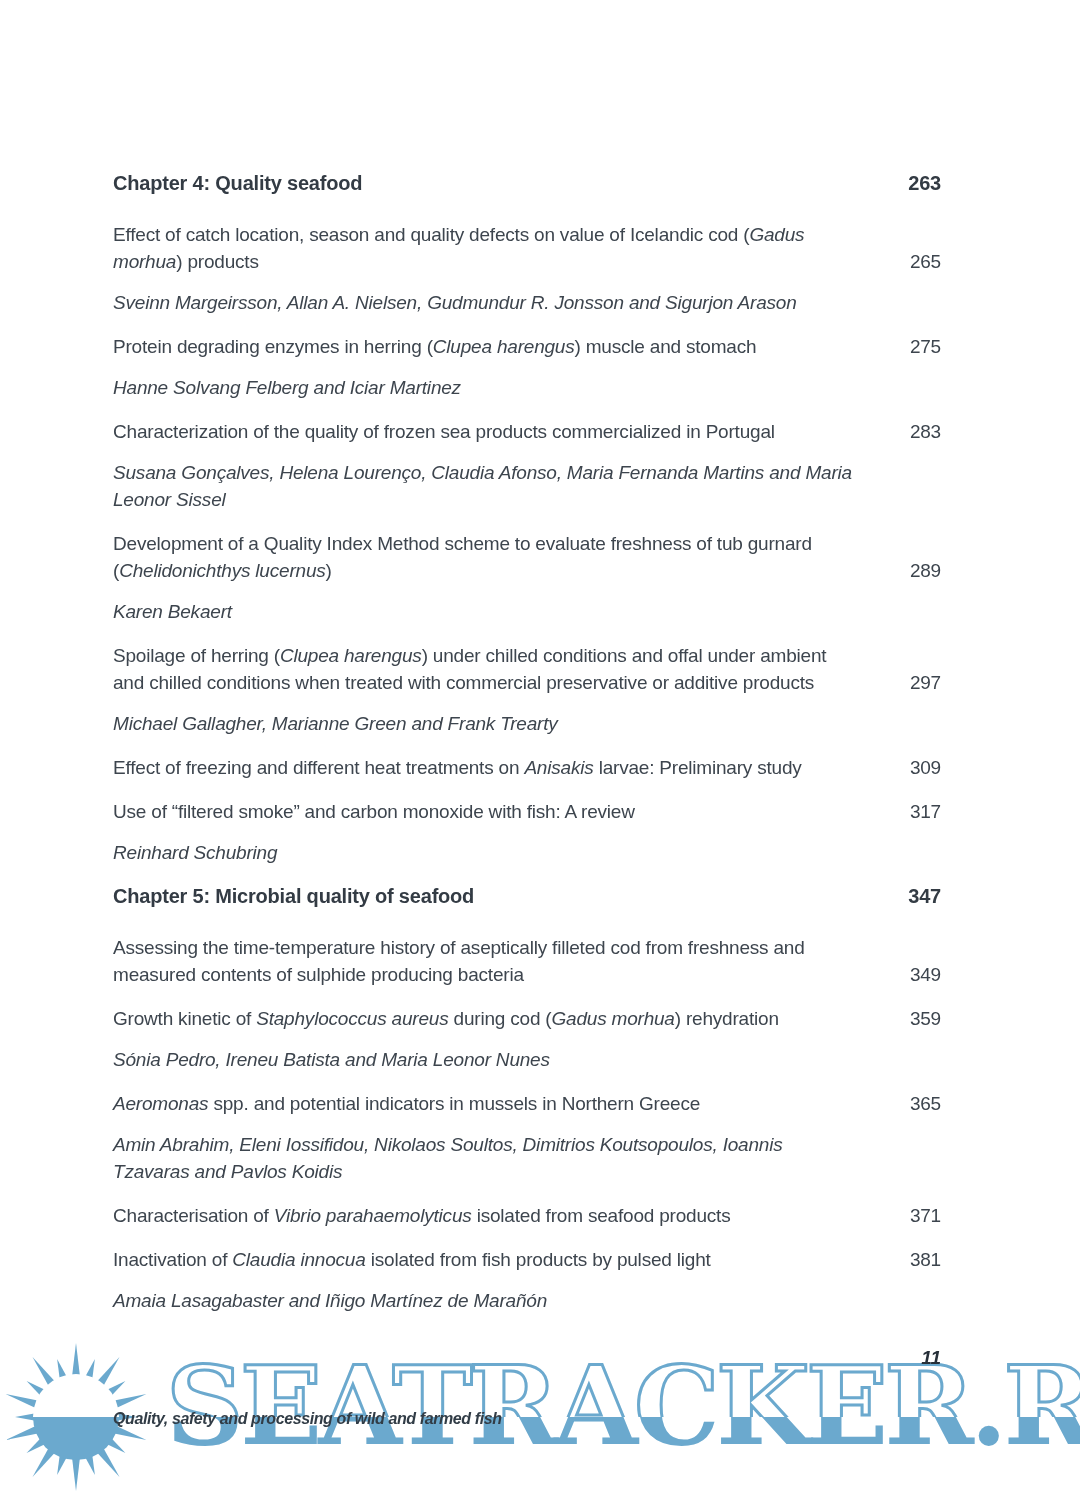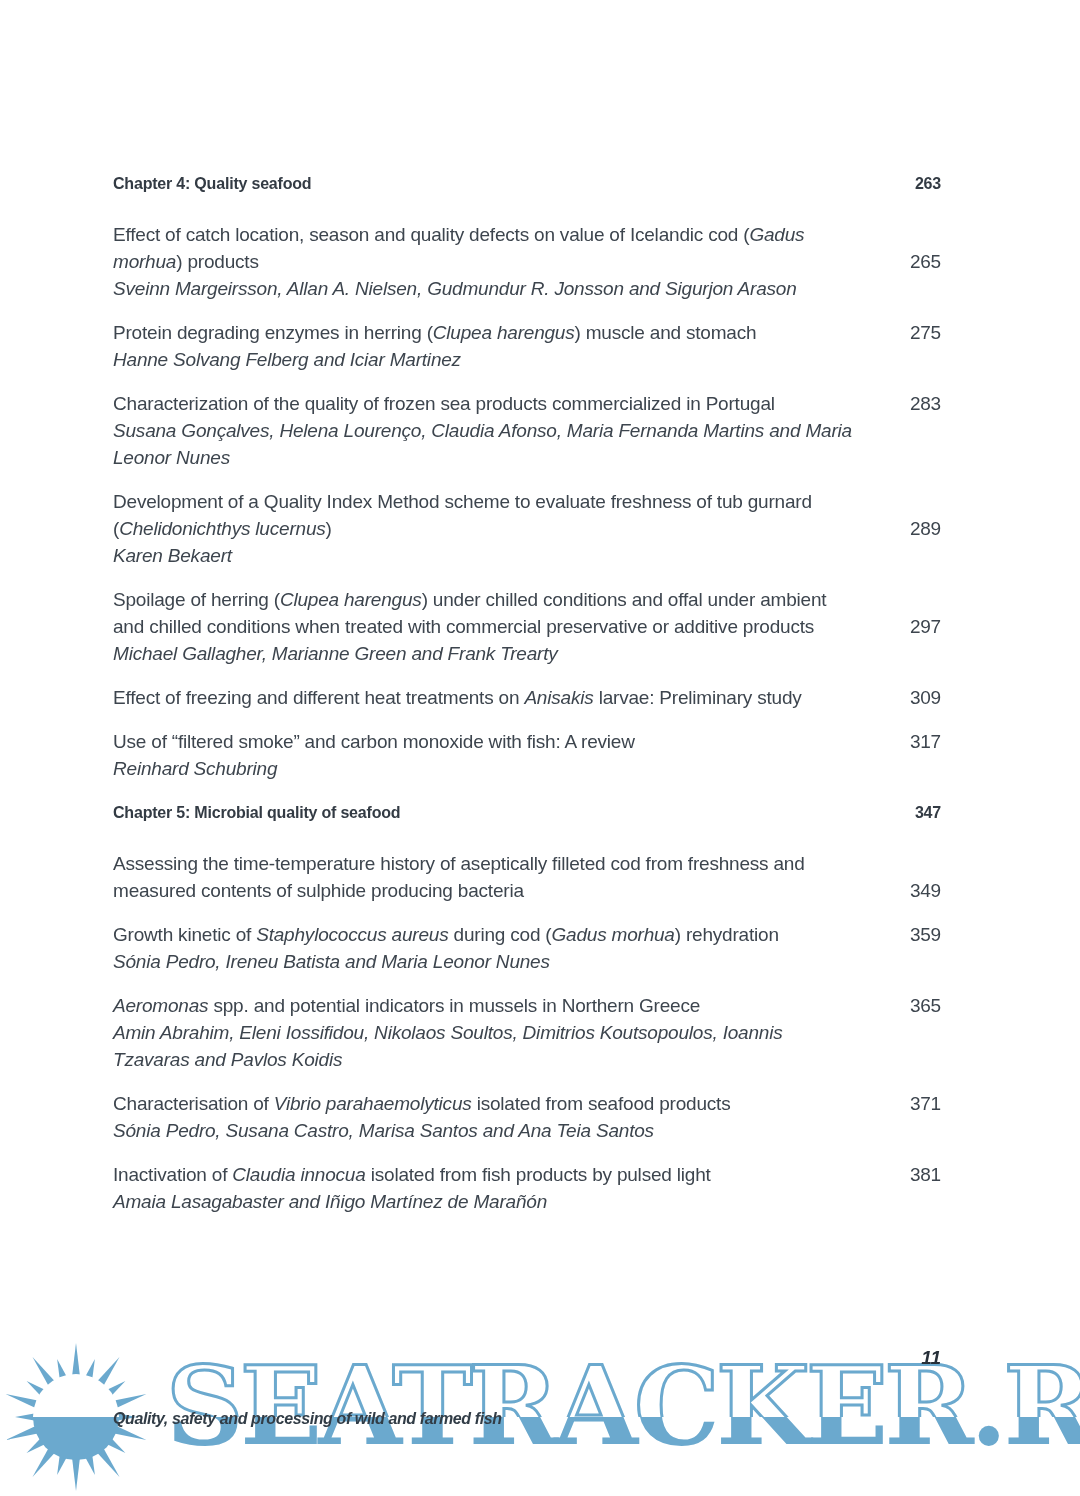--- a/index.html
+++ b/index.html
@@ -11,31 +11,31 @@
   }
   .page { position: absolute; inset: 0; background: #ffffff; }
 
   
   .toc {
     position: absolute; left: 113px; top: 170px; width: 828px;
     color: #3d454e; font-size: 19px; line-height: 27px; letter-spacing: -0.2px;
   }
   .chapter-heading {
     display: flex; justify-content: space-between;
-    font-weight: bold; font-size: 16px; color: #333b44;
+    font-weight: bold; font-size: 20px; color: #333b44;
     margin-bottom: 24px; line-height: 27px;
   }
   .chapter-heading.later { margin-top: 4px; }
   .entry { margin-bottom: 17px; }
   .entry-top { display: flex; align-items: flex-end; }
   .title { width: 770px; }
   .line { white-space: nowrap; }
   .it { font-style: italic; }
   .pagenum { flex: 1; text-align: right; }
-  .authors { font-style: italic; }
+  .authors { font-style: italic; margin-top: 14px; }
 
   
   .sun-wrap { position: absolute; left: 0px; top: 1341px; width: 152px; height: 152px; z-index: 1; }
   .wm {
     position: absolute; left: 166px; top: 1352px; width: 914px; height: 112px;
     font-family: "DejaVu Serif", serif; font-weight: bold;
     font-size: 108px; line-height: 108px; letter-spacing: -4px;
     white-space: nowrap; z-index: 1; user-select: none;
   }
   .wm-outline { color: #ffffff; -webkit-text-stroke: 3px #6ba9ce; clip-path: inset(0 0 47px 0); }
@@ -86,21 +86,21 @@
       </div>
       <div class="entry">
         <div class="entry-top">
           <div class="title">
             <div class="line"><span>Characterization of the quality of frozen sea products commercialized in Portugal</span></div>
           </div>
           <div class="pagenum">283</div>
         </div>
         <div class="authors">
           <div class="line">Susana Gonçalves, Helena Lourenço, Claudia Afonso, Maria Fernanda Martins and Maria</div>
-          <div class="line">Leonor Nunes</div>
+          <div class="line">Leonor Sissel</div>
         </div>
       </div>
       <div class="entry">
         <div class="entry-top">
           <div class="title">
             <div class="line"><span>Development of a Quality Index Method scheme to evaluate freshness of tub gurnard</span></div>
             <div class="line"><span>(</span><span class="it">Chelidonichthys lucernus</span><span>)</span></div>
           </div>
           <div class="pagenum">289</div>
         </div>
@@ -174,23 +174,20 @@
           <div class="line">Amin Abrahim, Eleni Iossifidou, Nikolaos Soultos, Dimitrios Koutsopoulos, Ioannis</div>
           <div class="line">Tzavaras and Pavlos Koidis</div>
         </div>
       </div>
       <div class="entry">
         <div class="entry-top">
           <div class="title">
             <div class="line"><span>Characterisation of </span><span class="it">Vibrio parahaemolyticus</span><span> isolated from seafood products</span></div>
           </div>
           <div class="pagenum">371</div>
-        </div>
-        <div class="authors">
-          <div class="line">Sónia Pedro, Susana Castro, Marisa Santos and Ana Teia Santos</div>
         </div>
       </div>
       <div class="entry">
         <div class="entry-top">
           <div class="title">
             <div class="line"><span>Inactivation of </span><span class="it">Claudia innocua</span><span> isolated from fish products by pulsed light</span></div>
           </div>
           <div class="pagenum">381</div>
         </div>
         <div class="authors">

